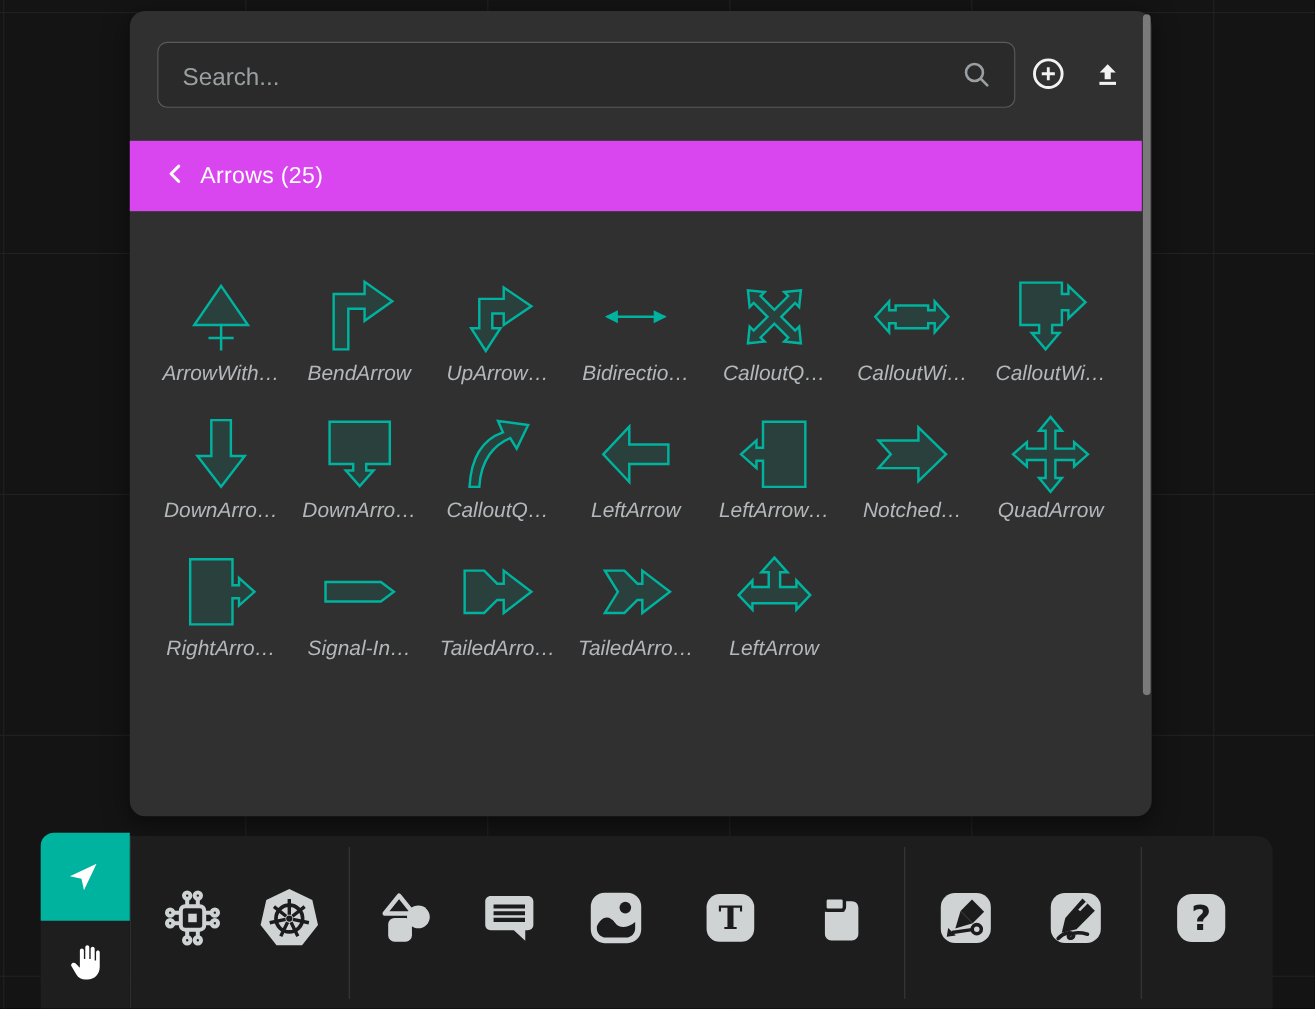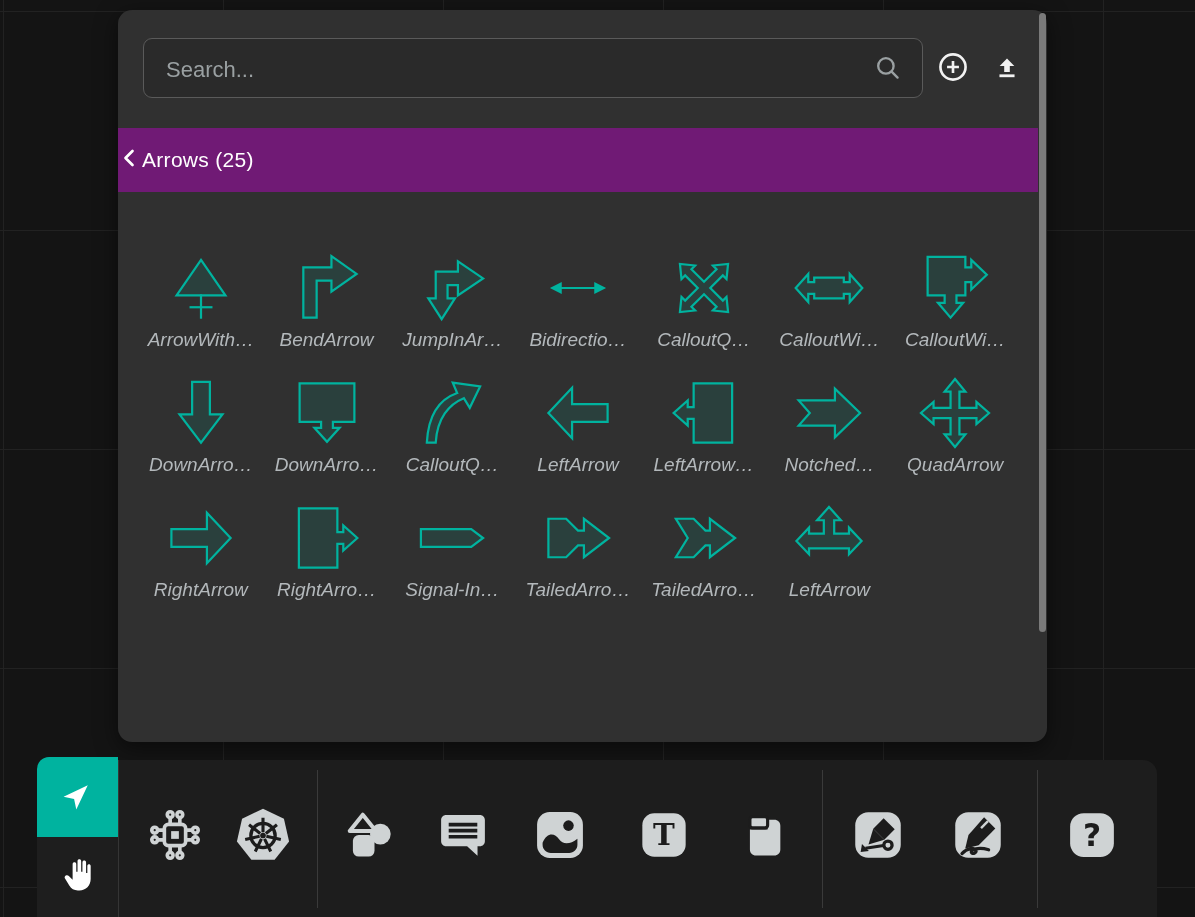--- a/index.html
+++ b/index.html
@@ -15,22 +15,22 @@
   .search-input{position:absolute;left:25px;top:28px;width:780px;height:60px;box-sizing:border-box;
          background:#2a2a2a;border:1px solid #5a5a5a;border-radius:9px;color:#d8d8d8;
          font-size:22px;padding:4px 60px 0 22px;outline:none;font-family:"Liberation Sans",sans-serif;}
   .search-input::placeholder{color:#9aa0a2;}
   .search-icon{position:absolute;left:756px;top:44px;width:28px;height:28px;}
   .icon-btn{position:absolute;width:34px;height:34px;display:flex;align-items:center;justify-content:center;
          background:none;border:none;padding:0;cursor:pointer;}
   .add-btn{left:818px;top:41px;}
   .upload-btn{left:872px;top:43px;}
 
-  .cat-header{position:absolute;left:0;top:118px;width:920px;height:64px;background:#701a75;
-         display:flex;align-items:center;gap:0;box-sizing:border-box;cursor:pointer;}
+  .cat-header{position:absolute;left:0;top:118px;width:920px;height:64px;background:#d946ef;
+         display:flex;align-items:center;gap:10px;padding-left:30px;box-sizing:border-box;cursor:pointer;}
   .cat-header .label{color:#fff;font-size:21px;letter-spacing:.3px;}
 
   .shapes-grid{position:absolute;left:20px;top:235px;width:880px;display:grid;
          grid-template-columns:repeat(7,1fr);grid-auto-rows:125px;}
   .shapes-last{position:absolute;left:20px;top:610px;width:880px;display:grid;
          grid-template-columns:repeat(4,1fr);grid-auto-rows:125px;}
   .shape-cell{display:flex;flex-direction:column;align-items:center;padding-top:6px;cursor:pointer;font-style:italic;}
   .shape-cell svg{width:74px;height:74px;flex:none;}
   .shape-label{margin-top:4px;font-size:19px;color:#b3b8bb;white-space:nowrap;}
 
@@ -98,21 +98,21 @@
         <div class="shape-cell">
           <svg viewBox="0 0 100 100">
             <path d="M18 90 V22 H56 V7 L90 31 L56 55 V40 H36 V90 Z" fill="rgba(0,179,159,0.12)" stroke="#00b39f" stroke-width="3" stroke-linecap="square"></path>
           </svg>
           <div class="shape-label">BendArrow</div>
         </div>
         <div class="shape-cell">
           <svg viewBox="0 0 100 100">
             <path d="M28 64 V28 H58 V14 L92 37 L58 60 V46 H44 V64 H54 L36 92 L18 64 Z" fill="rgba(0,179,159,0.12)" stroke="#00b39f" stroke-width="3" stroke-linecap="square"></path>
           </svg>
-          <div class="shape-label">JumpInAr…</div>
+          <div class="shape-label">UpArrow…</div>
         </div>
         <div class="shape-cell">
           <svg viewBox="0 0 100 100">
             <path d="M16 50 H84" fill="none" stroke="#00b39f" stroke-width="3" stroke-linecap="square"></path>
             <path d="M28 42 L12 50 L28 58 Z" fill="#00b39f" stroke="none" stroke-width="3" stroke-linecap="square"></path>
             <path d="M72 42 L88 50 L72 58 Z" fill="#00b39f" stroke="none" stroke-width="3" stroke-linecap="square"></path>
           </svg>
           <div class="shape-label">Bidirectio…</div>
         </div>
         <div class="shape-cell">
@@ -169,26 +169,20 @@
           <svg viewBox="0 0 100 100">
             <path d="M9 33 H58 V17 L92 50 L58 83 V67 H9 L24 50 Z" fill="rgba(0,179,159,0.12)" stroke="#00b39f" stroke-width="3" stroke-linecap="square"></path>
           </svg>
           <div class="shape-label">Notched…</div>
         </div>
         <div class="shape-cell">
           <svg viewBox="0 0 100 100">
             <path d="M50 4 L64 21 H56 V43 H79 V35 L96 50 L79 65 V57 H56 V79 H64 L50 96 L36 79 H44 V57 H21 V65 L4 50 L21 35 V43 H44 V21 H36 Z" fill="rgba(0,179,159,0.12)" stroke="#00b39f" stroke-width="3" stroke-linecap="square"></path>
           </svg>
           <div class="shape-label">QuadArrow</div>
-        </div>
-        <div class="shape-cell">
-          <svg viewBox="0 0 100 100">
-            <path d="M10 38 H58 V16 L90 50 L58 84 V62 H10 Z" fill="rgba(0,179,159,0.12)" stroke="#00b39f" stroke-width="3" stroke-linecap="square"></path>
-          </svg>
-          <div class="shape-label">RightArrow</div>
         </div>
         <div class="shape-cell">
           <svg viewBox="0 0 100 100">
             <path d="M12 10 H64 V42 H72 V33 L91 50 L72 67 V58 H64 V90 H12 Z" fill="rgba(0,179,159,0.12)" stroke="#00b39f" stroke-width="3" stroke-linecap="square"></path>
           </svg>
           <div class="shape-label">RightArro…</div>
         </div>
         <div class="shape-cell">
           <svg viewBox="0 0 100 100">
             <path d="M8 38 H76 L92 50 L76 62 H8 Z" fill="rgba(0,179,159,0.12)" stroke="#00b39f" stroke-width="3" stroke-linecap="square"></path>

